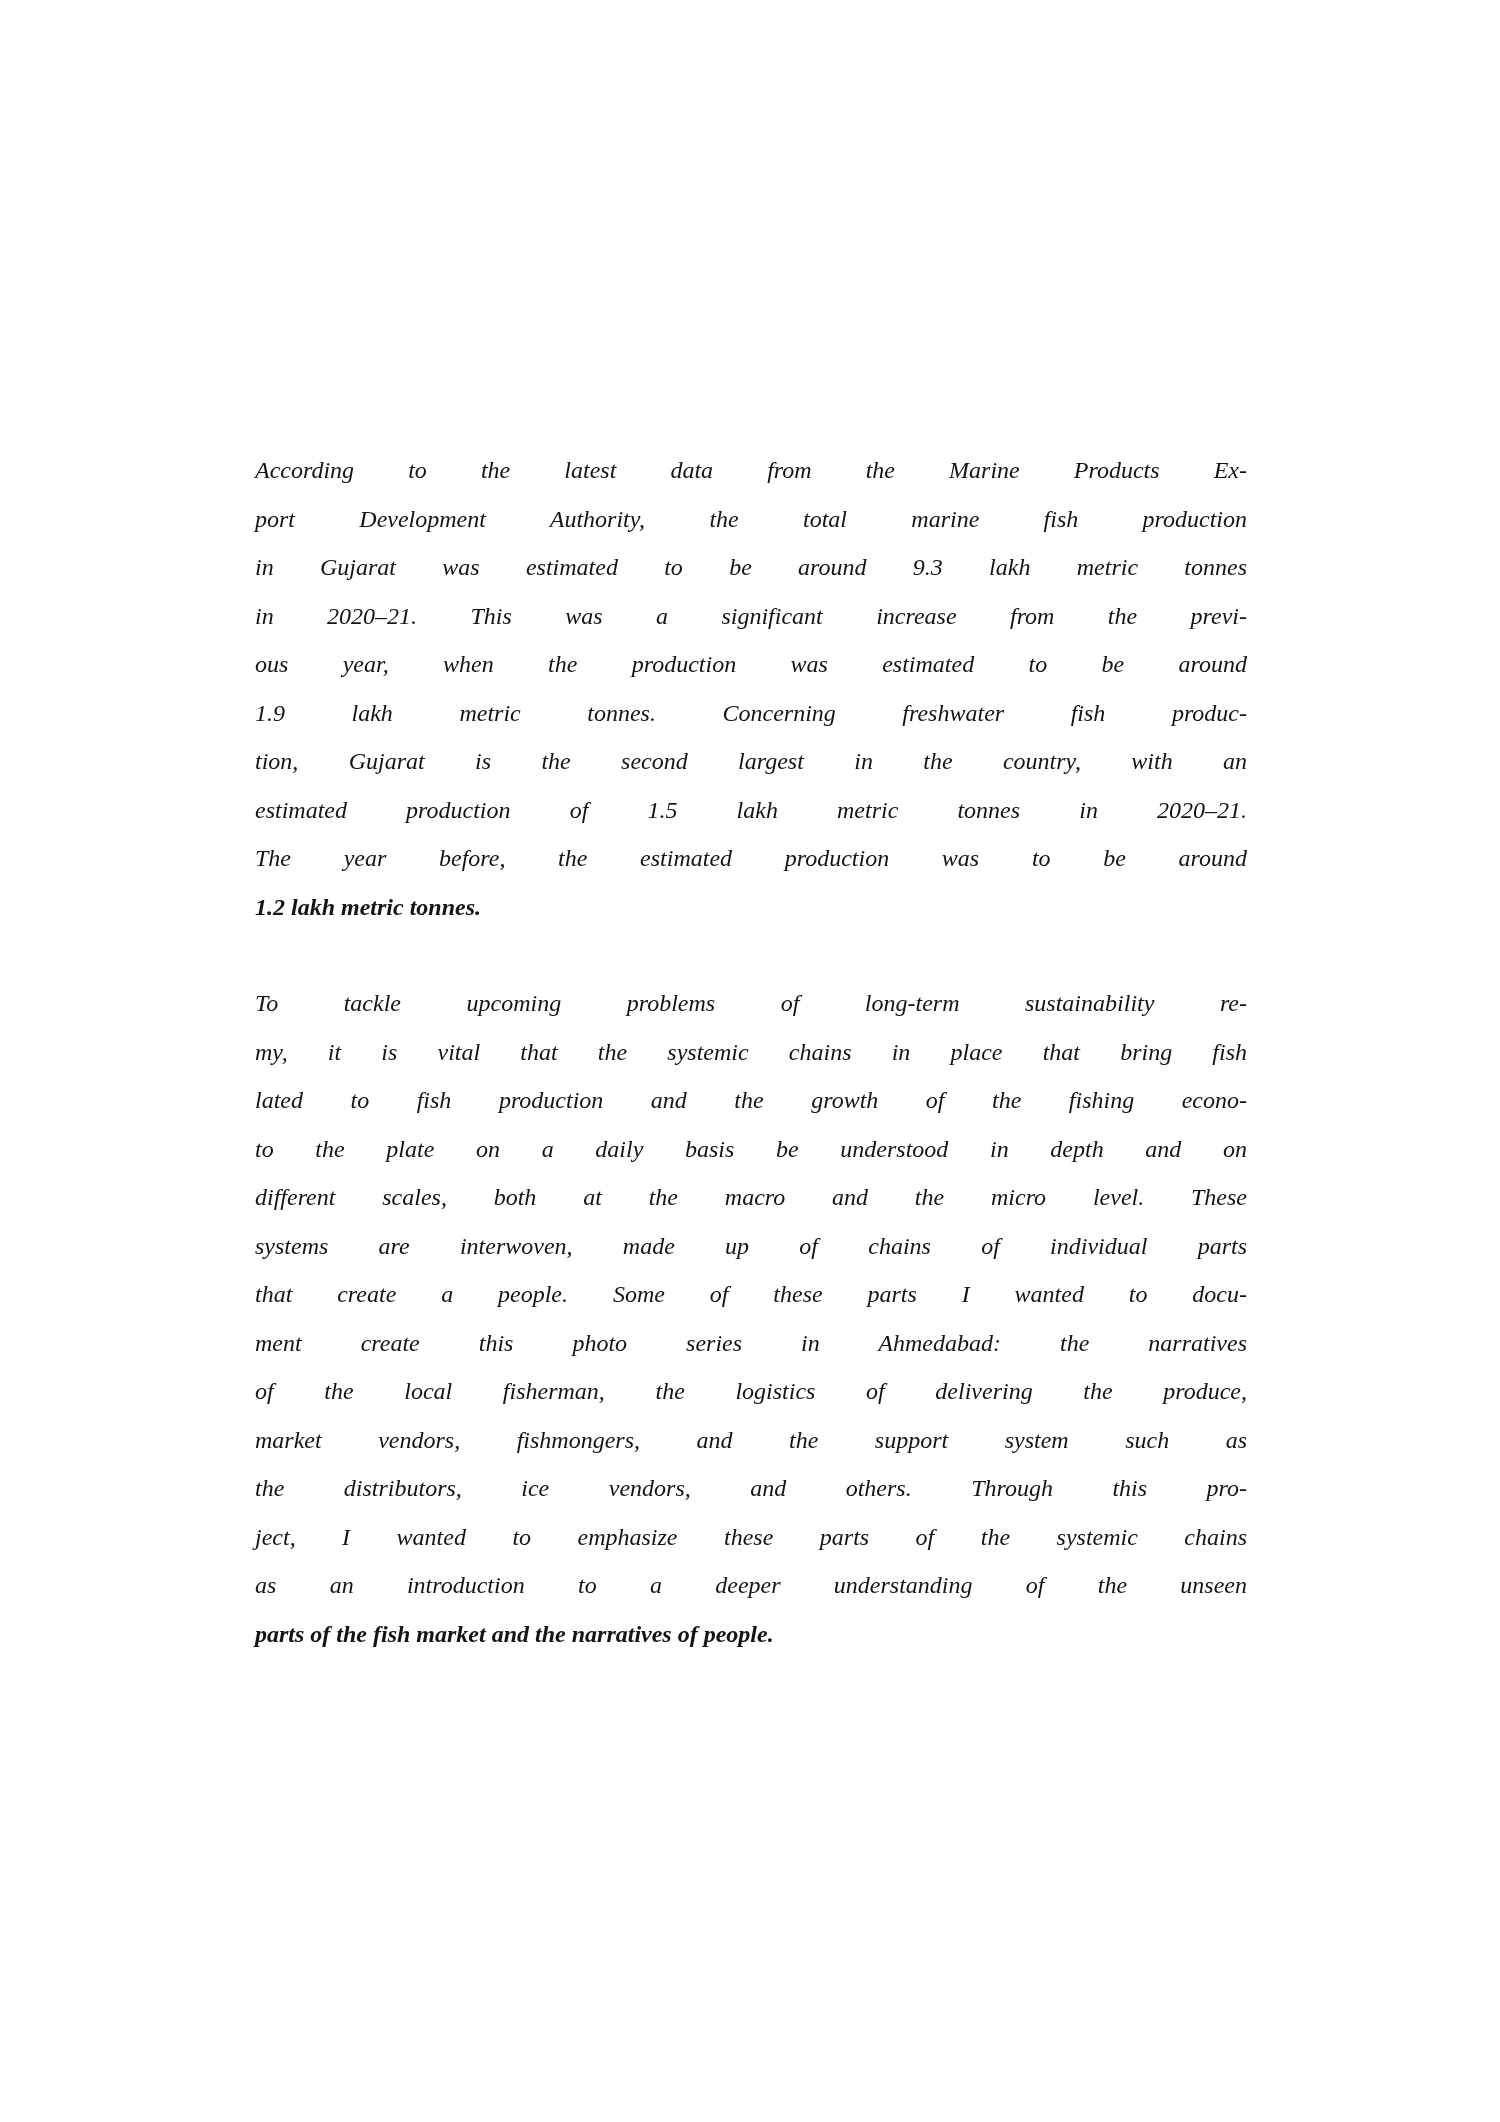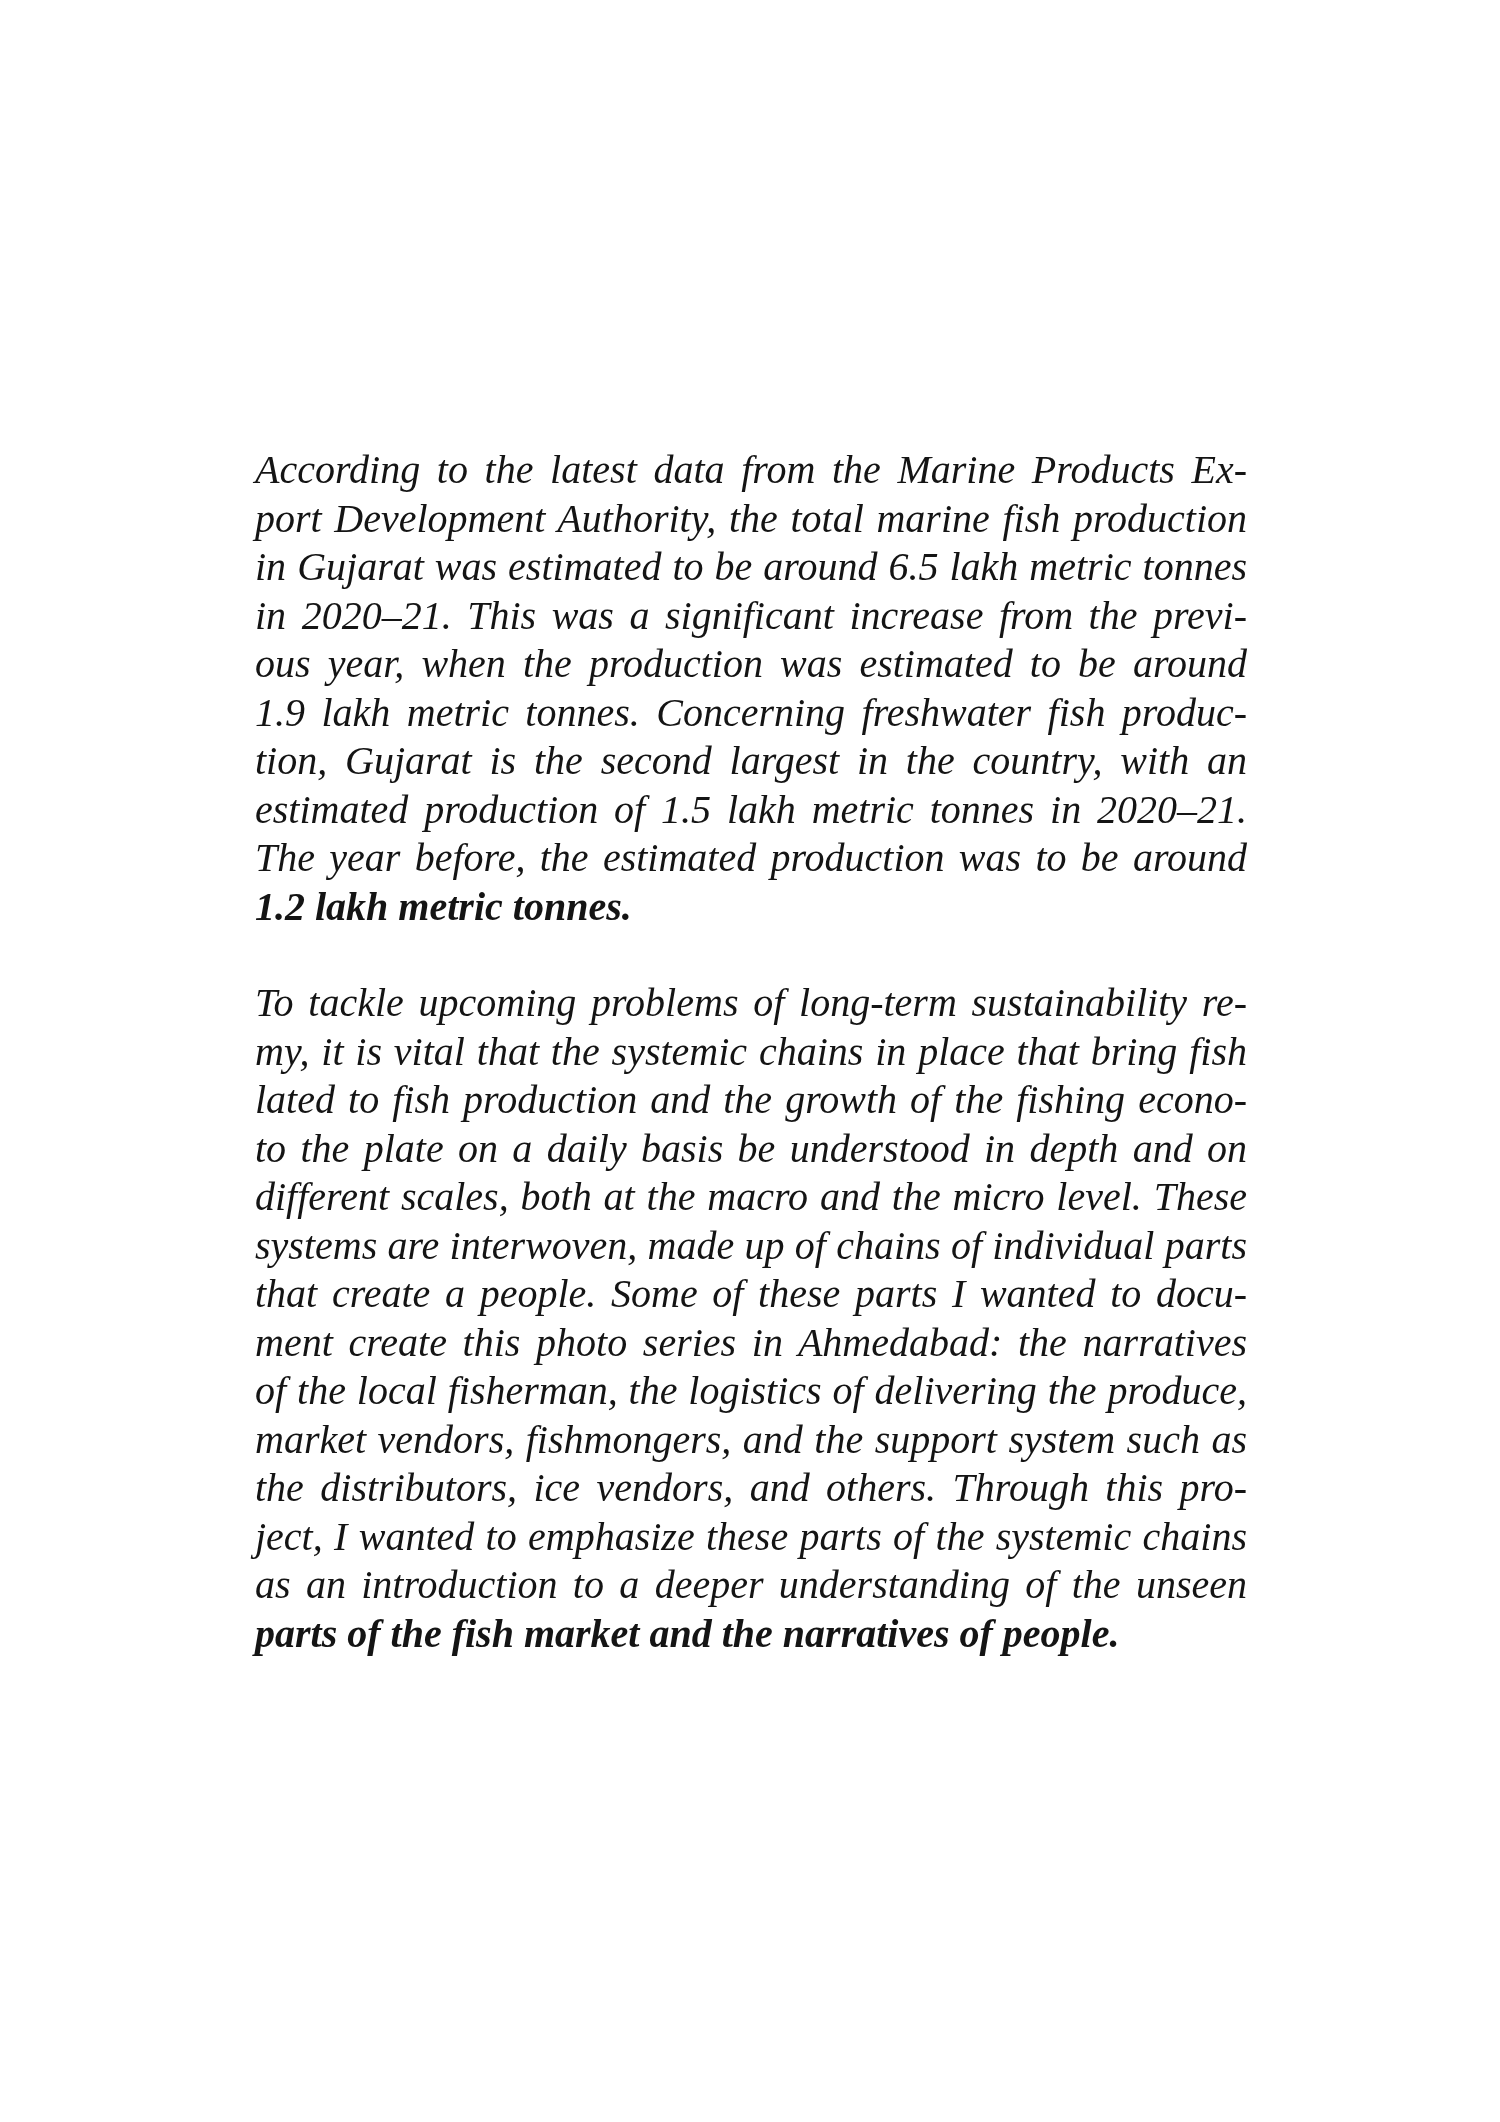--- a/index.html
+++ b/index.html
@@ -14,21 +14,21 @@
     background: #ffffff;
     overflow: hidden;
   }
   .textblock {
     position: absolute;
     left: 255px;
     top: 446px;
     width: 992px;
     font-family: "Liberation Serif", serif;
     font-style: italic;
-    font-size: 40px;
+    font-size: 24px;
     line-height: 48.5px;
     color: #141414;
   }
   .para {
     margin: 0 0 48px 0;
   }
   .line {
     text-align: justify;
     text-align-last: justify;
     white-space: normal;
@@ -40,21 +40,21 @@
 </style>
 </head>
 <body>
 
 <div class="page">
   <div class="textblock">
 
     <div class="para">
       <div class="line">According to the latest data from the Marine Products Ex-</div>
       <div class="line">port Development Authority, the total marine fish production</div>
-      <div class="line">in Gujarat was estimated to be around 6.5 lakh metric tonnes</div>
+      <div class="line">in Gujarat was estimated to be around 9.3 lakh metric tonnes</div>
       <div class="line">in 2020–21. This was a significant increase from the previ-</div>
       <div class="line">ous year, when the production was estimated to be around</div>
       <div class="line">1.9 lakh metric tonnes.  Concerning freshwater fish produc-</div>
       <div class="line">tion, Gujarat is the second largest in the country, with an</div>
       <div class="line">estimated production of 1.5 lakh metric tonnes in 2020–21.</div>
       <div class="line">The year before, the estimated production was to be around</div>
       <div class="line last">1.2 lakh metric tonnes.</div>
     </div>
 
     <div class="para">

